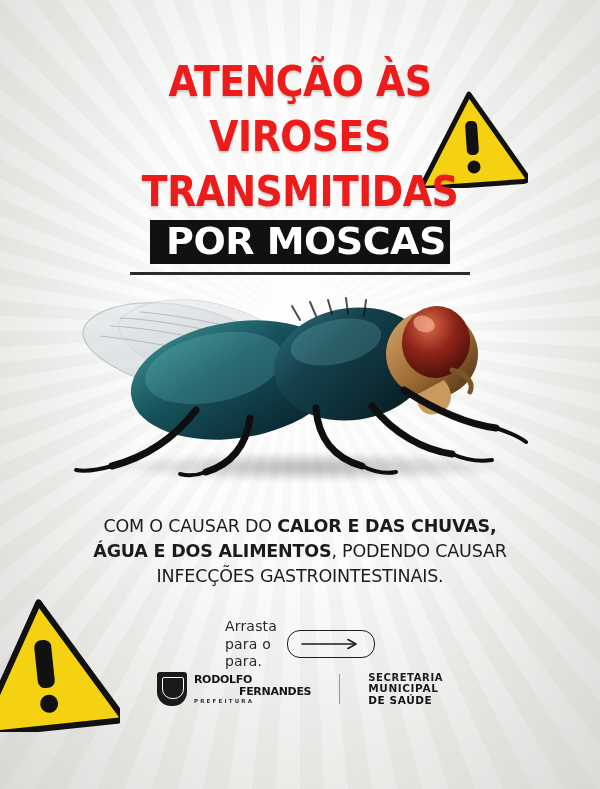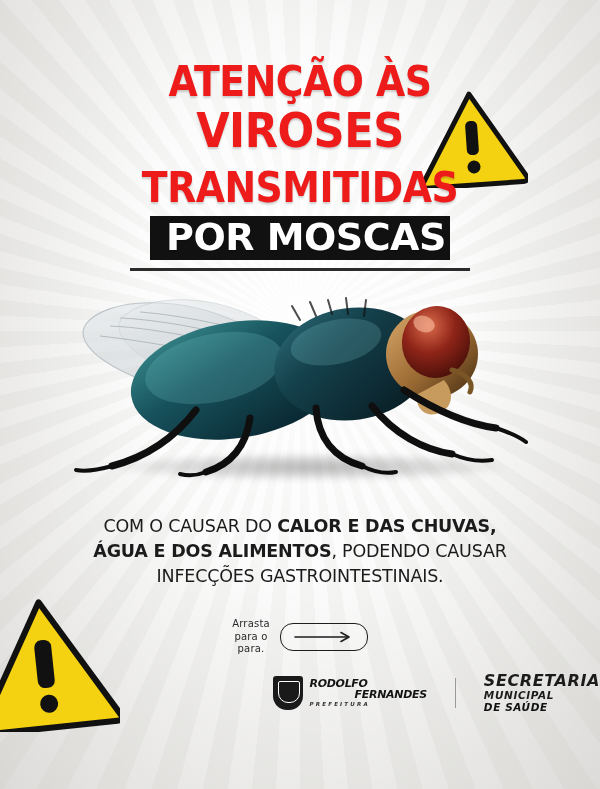--- a/index.html
+++ b/index.html
@@ -48,21 +48,21 @@
   .headline .l3 {
     display: block;
     color: #ee1b1b;
     font-weight: 900;
     letter-spacing: -0.5px;
     text-shadow: 0 2px 2px rgba(0,0,0,0.18);
     font-family: "DejaVu Sans", sans-serif;
     font-stretch: condensed;
   }
   .headline .l1 { font-size: 42px; }
-  .headline .l2 { font-size: 48px; margin-top: 6px; }
+  .headline .l2 { font-size: 42px; margin-top: 15px; }
   .headline .l3 { font-size: 42px; margin-top: 15px; }
 
   .sub-band {
     display: inline-block;
     margin-top: 8px;
     background: #111111;
     color: #ffffff;
     font-family: "DejaVu Sans", sans-serif;
     font-weight: 900;
     font-size: 38px;
@@ -139,24 +139,23 @@
     left: 0;
     width: 100%;
     z-index: 6;
     display: flex;
     align-items: center;
     justify-content: center;
     gap: 10px;
   }
   .swipe-label {
     font-family: "DejaVu Sans", sans-serif;
-    font-size: 10px;
+    font-size: 14px;
     line-height: 1.25;
     color: #2a2a2a;
-    text-align: center;
     letter-spacing: 0.2px;
   }
   .swipe-pill {
     width: 86px;
     height: 26px;
     border: 1.5px solid #1d1d1d;
     border-radius: 13px;
     display: flex;
     align-items: center;
     justify-content: center;
@@ -164,23 +163,22 @@
 
   
   .footer {
     position: absolute;
     top: 672px;
     left: 0;
     width: 100%;
     z-index: 6;
     display: flex;
     align-items: center;
-    justify-content: flex-end;
+    justify-content: center;
     gap: 28px;
-    font-style: italic;
   }
   .logo-city {
     display: flex;
     align-items: center;
     gap: 7px;
   }
   .crest {
     width: 30px;
     height: 34px;
     background: #1a1a1a;
@@ -207,21 +205,21 @@
   .divider-v {
     width: 1px;
     height: 30px;
     background: #9a9a9a;
   }
   .logo-sec {
     line-height: 1.12;
     text-align: left;
     font-family: "DejaVu Sans", sans-serif;
   }
-  .logo-sec .s1 { display:block; font-size: 16px; font-weight: 700; color:#1b1b1b; letter-spacing: 0.6px; }
+  .logo-sec .s1 { display:block; font-size: 10px; font-weight: 700; color:#1b1b1b; letter-spacing: 0.6px; }
   .logo-sec .s2 { display:block; font-size: 10.5px; font-weight: 700; color:#1b1b1b; letter-spacing: 0.6px; }
   .logo-sec .s3 { display:block; font-size: 10.5px; font-weight: 900; color:#111; letter-spacing: 0.6px; }
 </style>
 </head>
 <body>
 
 <div class="poster">
 
   <div class="bg-rays"></div>
   <div class="bg-vignette"></div>

